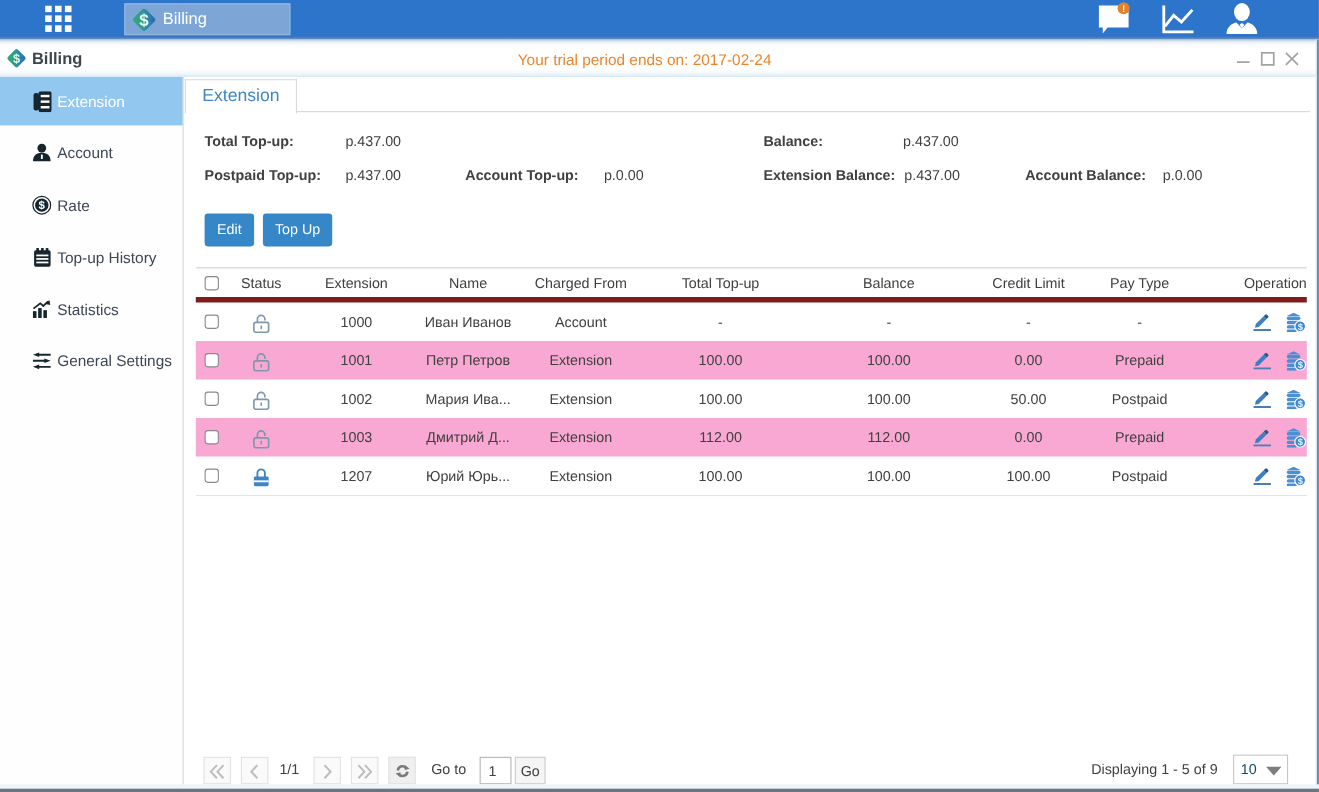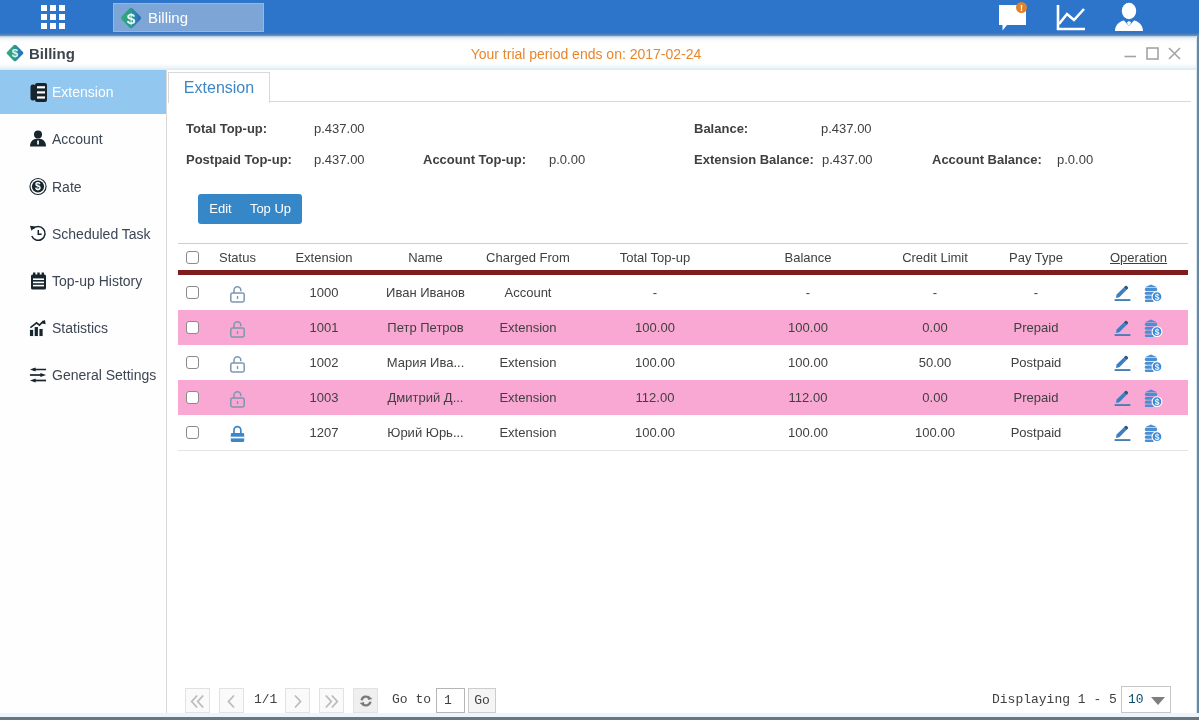--- a/index.html
+++ b/index.html
@@ -38,21 +38,21 @@
 
 .tabstrip { position:absolute; left:0; top:2px; width:1023px; height:30px; border-bottom:1px solid #d9d9d9; }
 .tab { position:absolute; left:0; top:0; width:102px; height:31px; background:#fff; border:1px solid #d9d9d9; border-bottom:none; color:#3e86c6; font-size:16px; text-align:center; line-height:29px; }
 
 
 .sum { position:absolute; font-size:13px; color:#404040; white-space:nowrap; }
 .sum b { font-weight:bold; }
 
 
 .btn { position:absolute; top:124px; height:30px; background:#3587c8; color:#fff; font-size:13px; border-radius:3px; text-align:center; line-height:30px; }
-.btn.b1 { left:18px; width:45px;margin-left:12px; }
+.btn.b1 { left:18px; width:45px; }
 .btn.b2 { left:71px; width:63px; }
 
 
 .tbl { position:absolute; left:10px; top:173px; width:1010px; }
 .trow { position:absolute; left:0; width:1010px; height:35px; }
 .thead { top:0; height:32px; border-top:1px solid #cfcfcf; border-bottom:5px solid #7f1d1d; }
 .tcell { position:absolute; top:0; height:100%; display:flex; align-items:center; justify-content:center; font-size:13px; color:#404040; }
 .c1 svg { margin-top:3px; }
 .thead .tcell { color:#404040; }
 .odd { background:#f9a8d4; }
@@ -60,25 +60,25 @@
 
 .c0 { left:0px;   width:29px; }
 .c1 { left:29px;  width:61px; }
 .c2 { left:90px;  width:112px; }
 .c3 { left:202px; width:91px; }
 .c4 { left:293px; width:114px; }
 .c5 { left:407px; width:140px; }
 .c6 { left:547px; width:166px; }
 .c7 { left:713px; width:88px; }
 .c8 { left:801px; width:114px; }
-.c9 { left:915px; width:95px; justify-content:flex-start;text-decoration:underline; }
+.c9 { left:915px; width:95px; justify-content:flex-end; }
 .opwrap { display:flex; gap:10px; margin-left:20px; align-items:center; }
 
 
-.pager { position:absolute; left:0; top:618px; width:1023px; height:26px; font-size:13px; color:#555;font-family:Liberation Mono, monospace; }
+.pager { position:absolute; left:0; top:618px; width:1023px; height:26px; font-size:13px; color:#555; }
 .pbtn { position:absolute; top:0; width:25px; height:25px; border:1px solid #e2e2e2; background:#fafafa; color:#b2b2b2; text-align:center; line-height:22px; font-size:18px; }
 .pp { position:absolute; top:4px; color:#404040; }
 .goin { position:absolute; left:268px; top:0; width:29px; height:25px; border:1px solid #b5b5b5; background:#fff; font-size:13px; color:#404040; text-align:left; line-height:23px; padding-left:7px; }
 .gobtn { position:absolute; left:300px; top:0; width:28px; height:25px; border:1px solid #ccc; background:#f5f5f5; text-align:center; line-height:23px; color:#404040; }
 .disp { position:absolute; left:824px; top:4px; color:#404040; }
 .ddl { position:absolute; left:953px; top:-2px; width:50px; height:27px; border:1px solid #c6c6c6; background:#fff; color:#0c4a6e; line-height:25px; padding-left:6px; }
 .ddl .car { position:absolute; right:5px; top:10px; width:0; height:0; border-left:7px solid transparent; border-right:7px solid transparent; border-top:8px solid #7e7e7e; }
 
 
 .bstrip { position:absolute; left:0; top:713px; width:1199px; height:7px; background:#eef5fa; }
@@ -194,30 +194,20 @@
     <svg width="19" height="19" viewBox="0 0 19 19">
       <circle cx="9.5" cy="9.5" r="8.5" fill="none" stroke="#17252e" stroke-width="1.2"></circle>
       <circle cx="9.5" cy="9.5" r="6.4" fill="#17252e"></circle>
       <text x="9.5" y="13.3" text-anchor="middle" font-size="11" font-weight="bold" fill="#fff" font-family="Liberation Sans">$</text>
     </svg>
       </span>
       <span class="stx">Rate</span>
     </div>
   <div class="sitem">
       <span class="sic">
-    <svg width="19" height="19" viewBox="0 0 19 19">
-      <path d="M4.1 4.6 A7.3 7.3 0 1 1 2.9 12.2" fill="none" stroke="#17252e" stroke-width="1.6"></path>
-      <path d="M1.0 1.2 L7.0 2.1 L2.6 6.6 Z" fill="#17252e"></path>
-      <path d="M9.8 5.8 V10.4 H13.4" fill="none" stroke="#17252e" stroke-width="1.6"></path>
-    </svg>
-      </span>
-      <span class="stx">Scheduled Task</span>
-    </div>
-  <div class="sitem">
-      <span class="sic">
     <svg width="17" height="18" viewBox="0 0 17 18">
       <rect x="1" y="2.5" width="15" height="15" rx="1.5" fill="#17252e"></rect>
       <rect x="3" y="0.5" width="2.4" height="4" fill="#17252e"></rect>
           <rect x="7.3" y="0.5" width="2.4" height="4" fill="#17252e"></rect>
           <rect x="11.6" y="0.5" width="2.4" height="4" fill="#17252e"></rect>
       <rect x="3" y="6.4" width="11" height="1.6" fill="#fff"></rect>
       <rect x="3" y="9.6" width="11" height="1.6" fill="#fff"></rect>
       <rect x="3" y="12.8" width="11" height="1.6" fill="#fff"></rect>
     </svg>
       </span>

